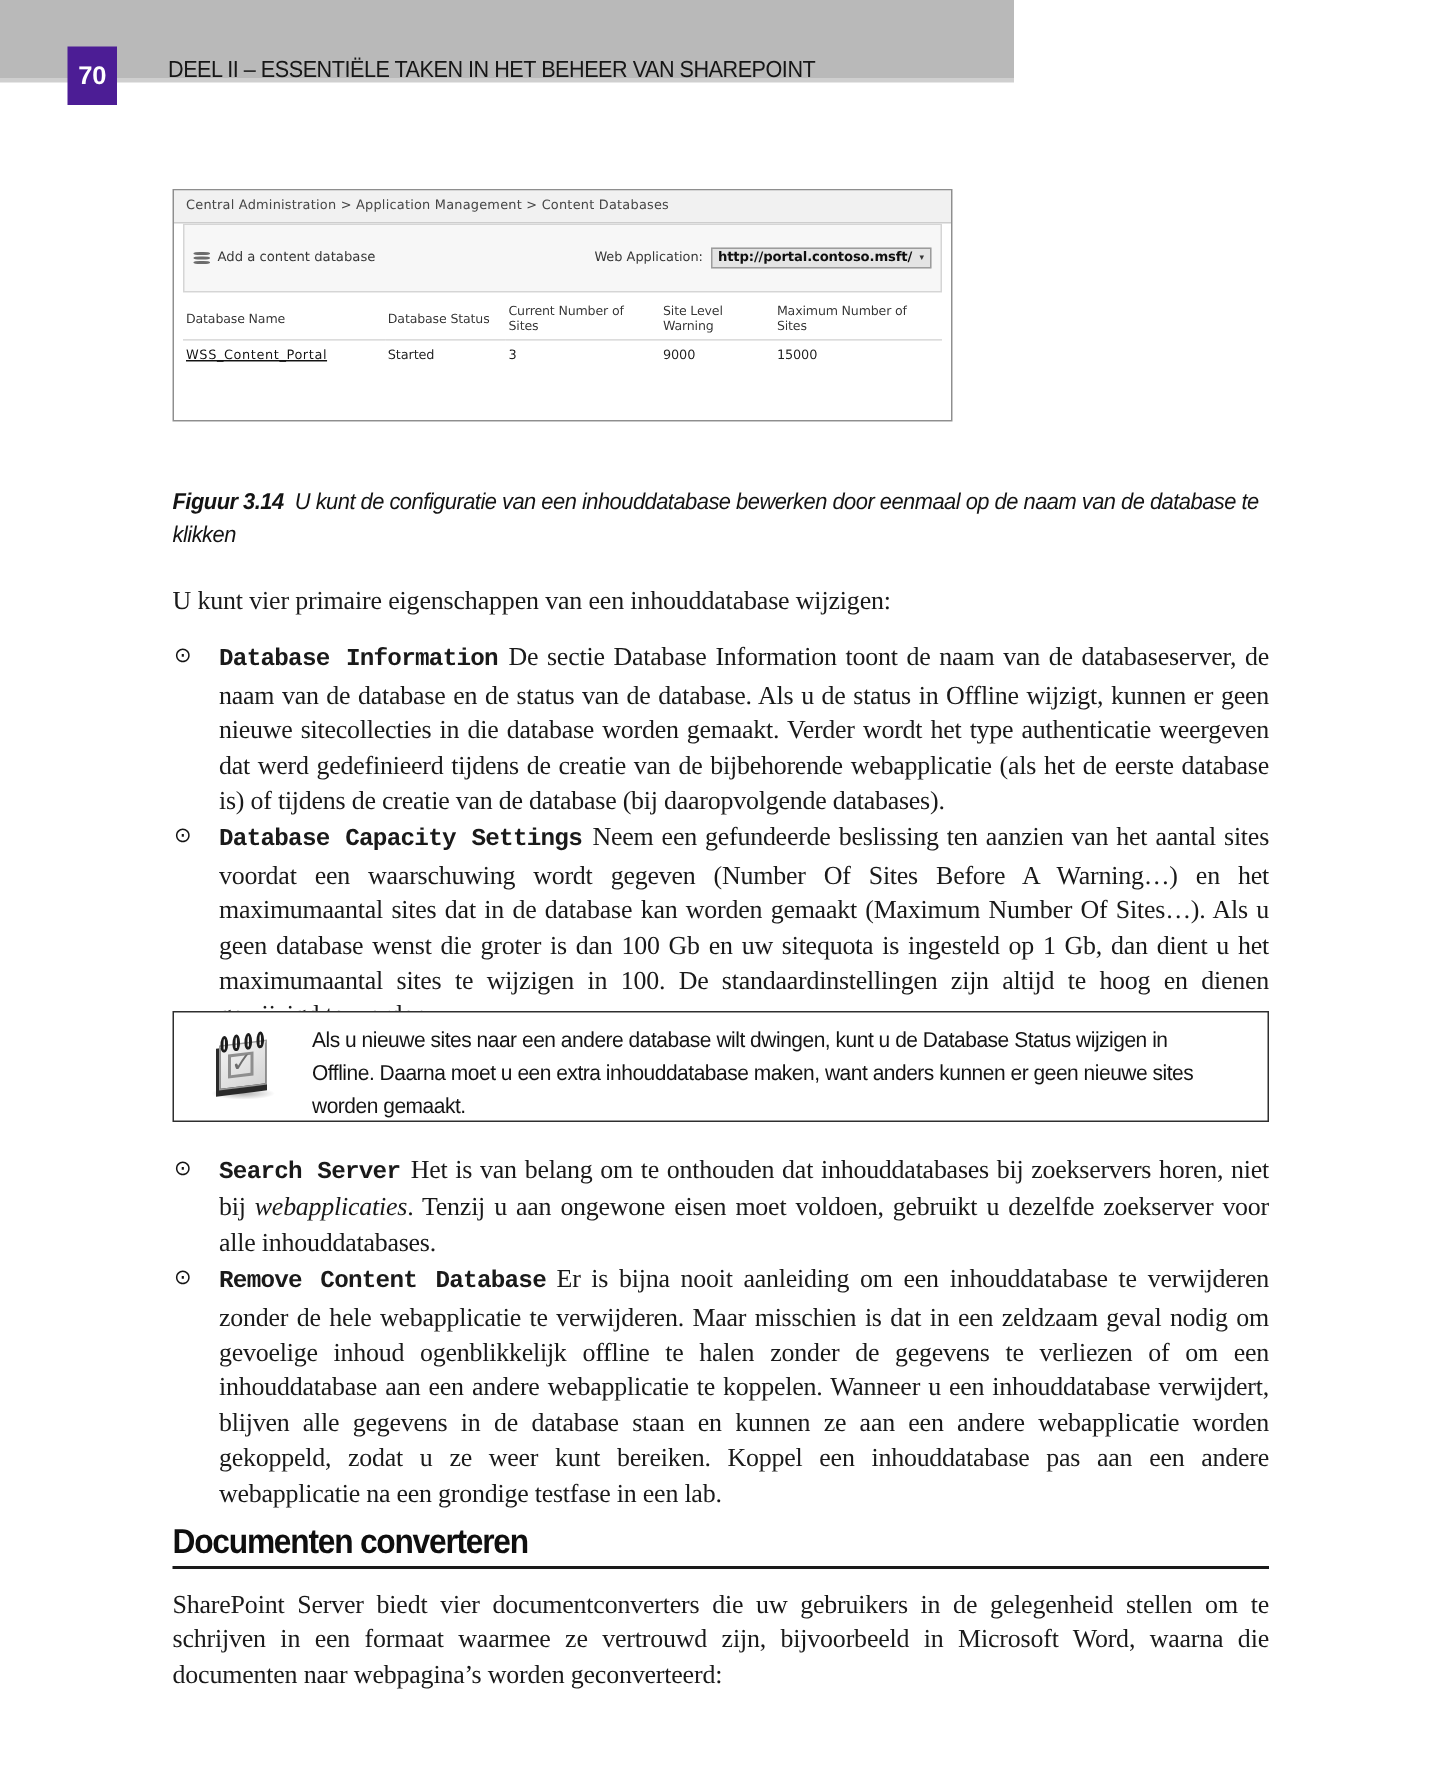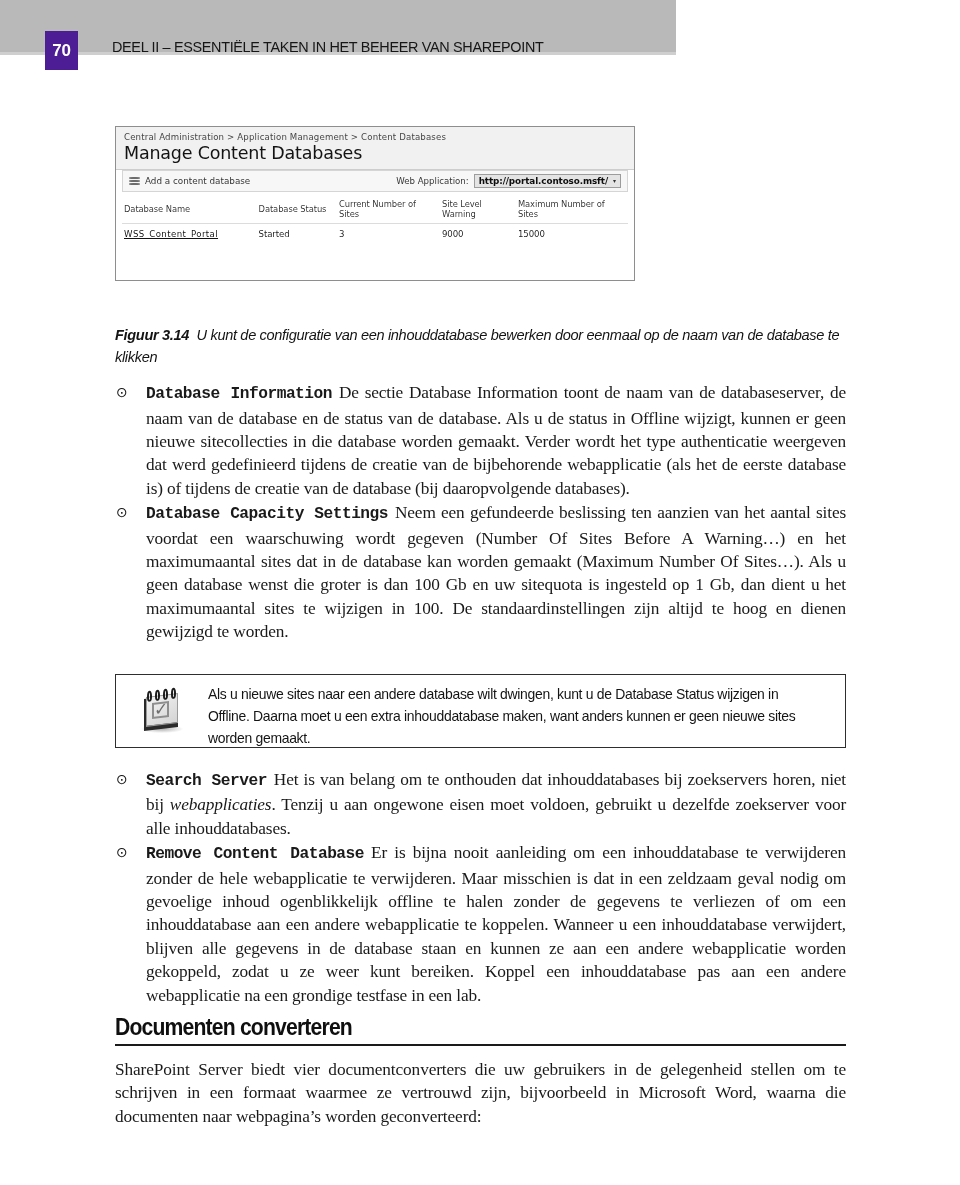--- a/index.html
+++ b/index.html
@@ -104,21 +104,21 @@
     padding: 9px 10px 8px 9px;
     background: #ffffff;
   }
   .shot-toolbar {
     margin: 0 6px;
     background: #efefe9;
     border: 1px solid #cfcfc8;
     height: 20px;
     display: flex;
     align-items: center;
-    padding: 0 6px;
+    padding: 12px 6px;
     justify-content: space-between;
   }
   .tb-left {
     display: flex;
     align-items: center;
     gap: 5px;
     font-size: 8.8px;
     color: #3c3c3c;
   }
   .db-icon {
@@ -413,21 +413,20 @@
 
 <div class="folio-box">
   <span class="folio-num">70</span>
 </div>
 <div class="running-head">DEEL II – ESSENTIËLE TAKEN IN HET BEHEER VAN SHAREPOINT</div>
 
 <div class="figure-shot">
 
   <div class="shot-header">
     <div class="shot-breadcrumb">Central Administration &gt; Application Management &gt; Content Databases</div>
-    <div class="shot-title">Manage Content Databases</div>
   </div>
 
 
   <div class="shot-toolbar">
     <div class="tb-left">
       <span class="db-icon">
           <i></i>
           <i></i>
           <i></i>
         </span>
@@ -463,20 +462,21 @@
     </tbody>
   </table>
 </div>
 
 <div class="content">
 
   <div class="fig-caption">
     <b>Figuur 3.14</b>&nbsp;&nbsp;<span>U kunt de configuratie van een inhouddatabase bewerken door eenmaal op de naam van de database te klikken</span>
   </div>
 
+  <div class="lead-para">U kunt vier primaire eigenschappen van een inhouddatabase wijzigen:</div>
 
   <div class="bullets">
 
     <div class="bullet">
       <span class="bullet-mark">⊙</span>
       <span class="bullet-body">
         <span class="term">Database Information</span><span>De sectie Database Information toont de naam van de databaseserver, de naam van de database en de status van de database. Als u de status in Offline wijzigt, kunnen er geen nieuwe sitecollecties in die database worden gemaakt. Verder wordt het type authenticatie weergeven dat werd gedefinieerd tijdens de creatie van de bijbehorende webapplicatie (als het de eerste database is) of tijdens de creatie van de database (bij daaropvolgende databases).</span>
       </span>
     </div>
 

